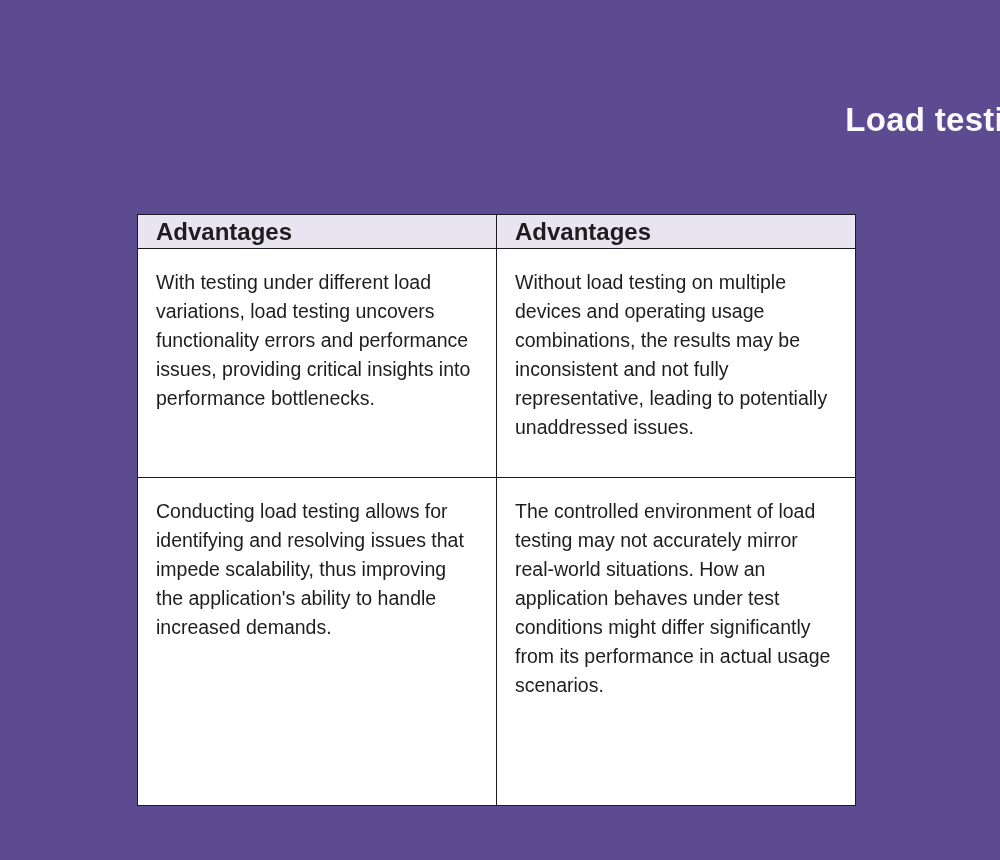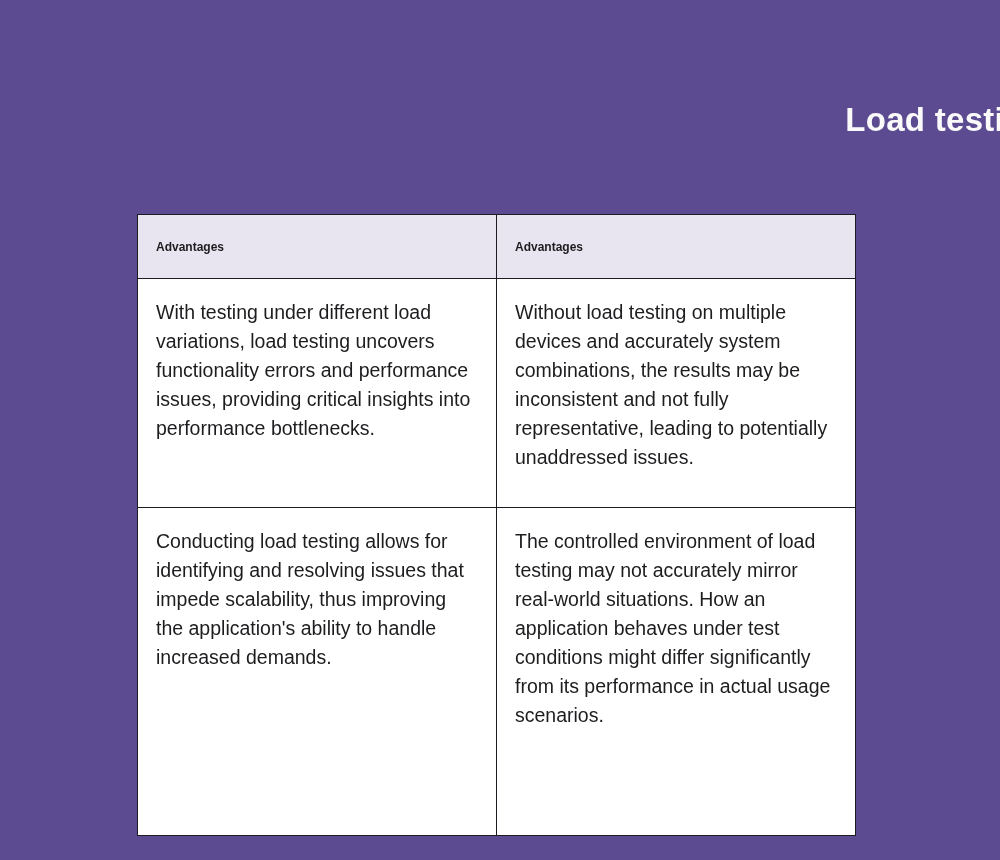--- a/index.html
+++ b/index.html
@@ -43,24 +43,24 @@
   }
   .comparison-table th,
   .comparison-table td {
     border: 1px solid var(--border-color);
     width: 359px;
     text-align: left;
     color: var(--text-color);
   }
   .comparison-table th {
     background: var(--header-bg);
-    height: 64px;
+    height: 34px;
     padding: 0 18px;
     vertical-align: middle;
-    font-size: 12px;
+    font-size: 24px;
     font-weight: 700;
   }
   .comparison-table td {
     background: var(--cell-bg);
     vertical-align: top;
     padding: 19px 18px 18px 18px;
     font-size: 19.5px;
     line-height: 29px;
     font-weight: 400;
   }
@@ -75,20 +75,20 @@
 <table class="comparison-table">
   <thead>
     <tr>
       <th>Advantages</th>
       <th>Advantages</th>
     </tr>
   </thead>
   <tbody>
     <tr class="row-1">
       <td>With testing under different load variations, load testing uncovers functionality errors and performance issues, providing critical insights into performance bottlenecks.</td>
-      <td>Without load testing on multiple devices and accurately system combinations, the results may be inconsistent and not fully representative, leading to potentially unaddressed issues.</td>
+      <td>Without load testing on multiple devices and operating usage combinations, the results may be inconsistent and not fully representative, leading to potentially unaddressed issues.</td>
     </tr>
     <tr class="row-2">
       <td>Conducting load testing allows for identifying and resolving issues that impede scalability, thus improving the application's ability to handle increased demands.</td>
       <td>The controlled environment of load testing may not accurately mirror real-world situations. How an application behaves under test conditions might differ significantly from its performance in actual usage scenarios.</td>
     </tr>
   </tbody>
 </table>
 
 </body></html>

